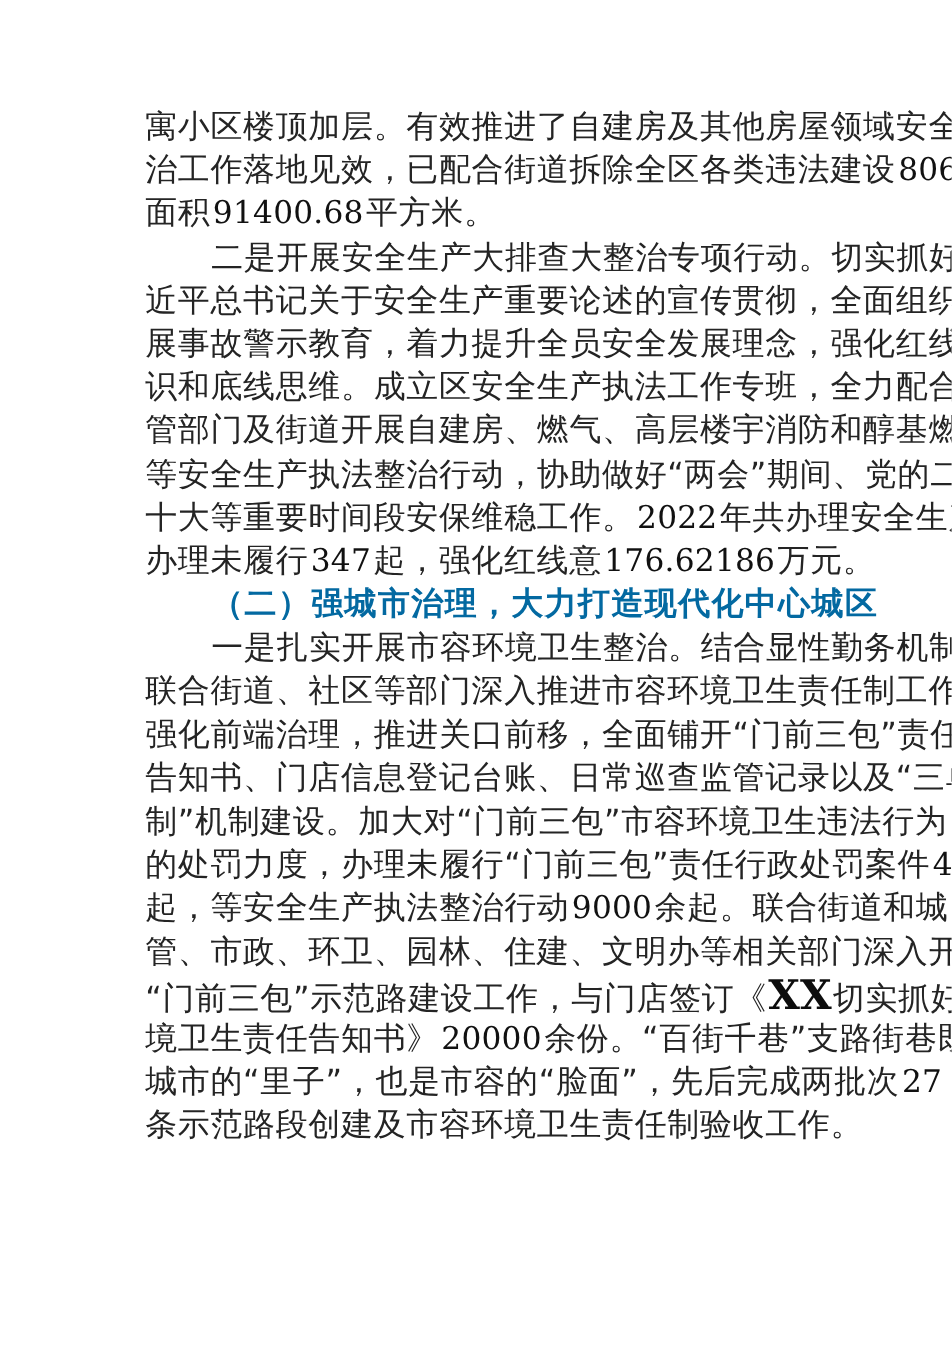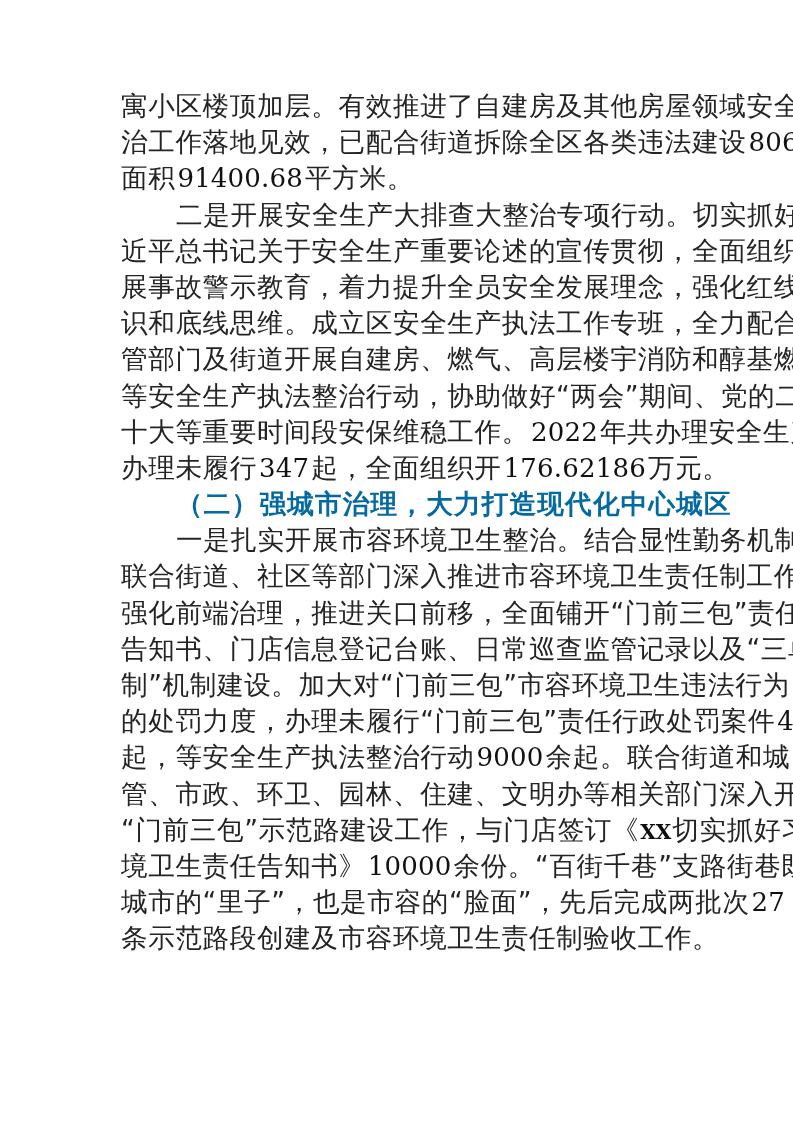--- a/index.html
+++ b/index.html
@@ -55,21 +55,21 @@
     font-family: "DejaVu Serif", "Liberation Serif", serif;
     font-weight: 400;
     font-size: 26px;
     letter-spacing: 0.2px;
     padding: 0 2px;
     color: #111111;
   }
   .num-bold {
     font-family: "DejaVu Serif", "Liberation Serif", serif;
     font-weight: 700;
-    font-size: 20px;
+    font-size: 34px;
     padding: 0 1px;
     color: #0d0d0d;
   }
 
   
   .indent {
     display: inline-block;
     width: 55px;
   }
 
@@ -121,21 +121,21 @@
     <div class="doc-line">
       <span class="cn">管部门及街道开展自建房、燃气、高层楼宇消防和醇基燃料</span>
     </div>
     <div class="doc-line">
       <span class="cn">等安全生产执法整治行动，协助做好“两会”期间、党的二</span>
     </div>
     <div class="doc-line">
       <span class="cn">十大等重要时间段安保维稳工作。</span><span class="num">2022</span><span class="cn">年共办理安全生产类</span>
     </div>
     <div class="doc-line">
-      <span class="cn">办理未履行</span><span class="num">347</span><span class="cn">起，全面组织开</span><span class="num">176.62186</span><span class="cn">万元。</span>
+      <span class="cn">办理未履行</span><span class="num">347</span><span class="cn">起，强化红线意</span><span class="num">176.62186</span><span class="cn">万元。</span>
     </div>
 
     <div class="doc-line heading-line">
       <span class="indent"></span><span class="cn">（二）强城市治理，大力打造现代化中心城区</span>
     </div>
 
     <div class="doc-line">
       <span class="indent"></span><span class="cn">一是扎实开展市容环境卫生整治。结合显性勤务机制，</span>
     </div>
     <div class="doc-line">
@@ -156,21 +156,21 @@
     <div class="doc-line">
       <span class="cn">起，等安全生产执法整治行动</span><span class="num">9000</span><span class="cn">余起。联合街道和城</span>
     </div>
     <div class="doc-line">
       <span class="cn">管、市政、环卫、园林、住建、文明办等相关部门深入开展</span>
     </div>
     <div class="doc-line">
       <span class="cn">“门前三包”示范路建设工作，与门店签订《</span><span class="num-bold">XX</span><span class="cn">切实抓好习</span>
     </div>
     <div class="doc-line">
-      <span class="cn">境卫生责任告知书》</span><span class="num">10000</span><span class="cn">余份。“百街千巷”支路街巷既是</span>
+      <span class="cn">境卫生责任告知书》</span><span class="num">20000</span><span class="cn">余份。“百街千巷”支路街巷既是</span>
     </div>
     <div class="doc-line">
       <span class="cn">城市的“里子”，也是市容的“脸面”，先后完成两批次</span><span class="num">27</span>
     </div>
     <div class="doc-line">
       <span class="cn">条示范路段创建及市容环境卫生责任制验收工作。</span>
     </div>
 
   </div>
 </div>

